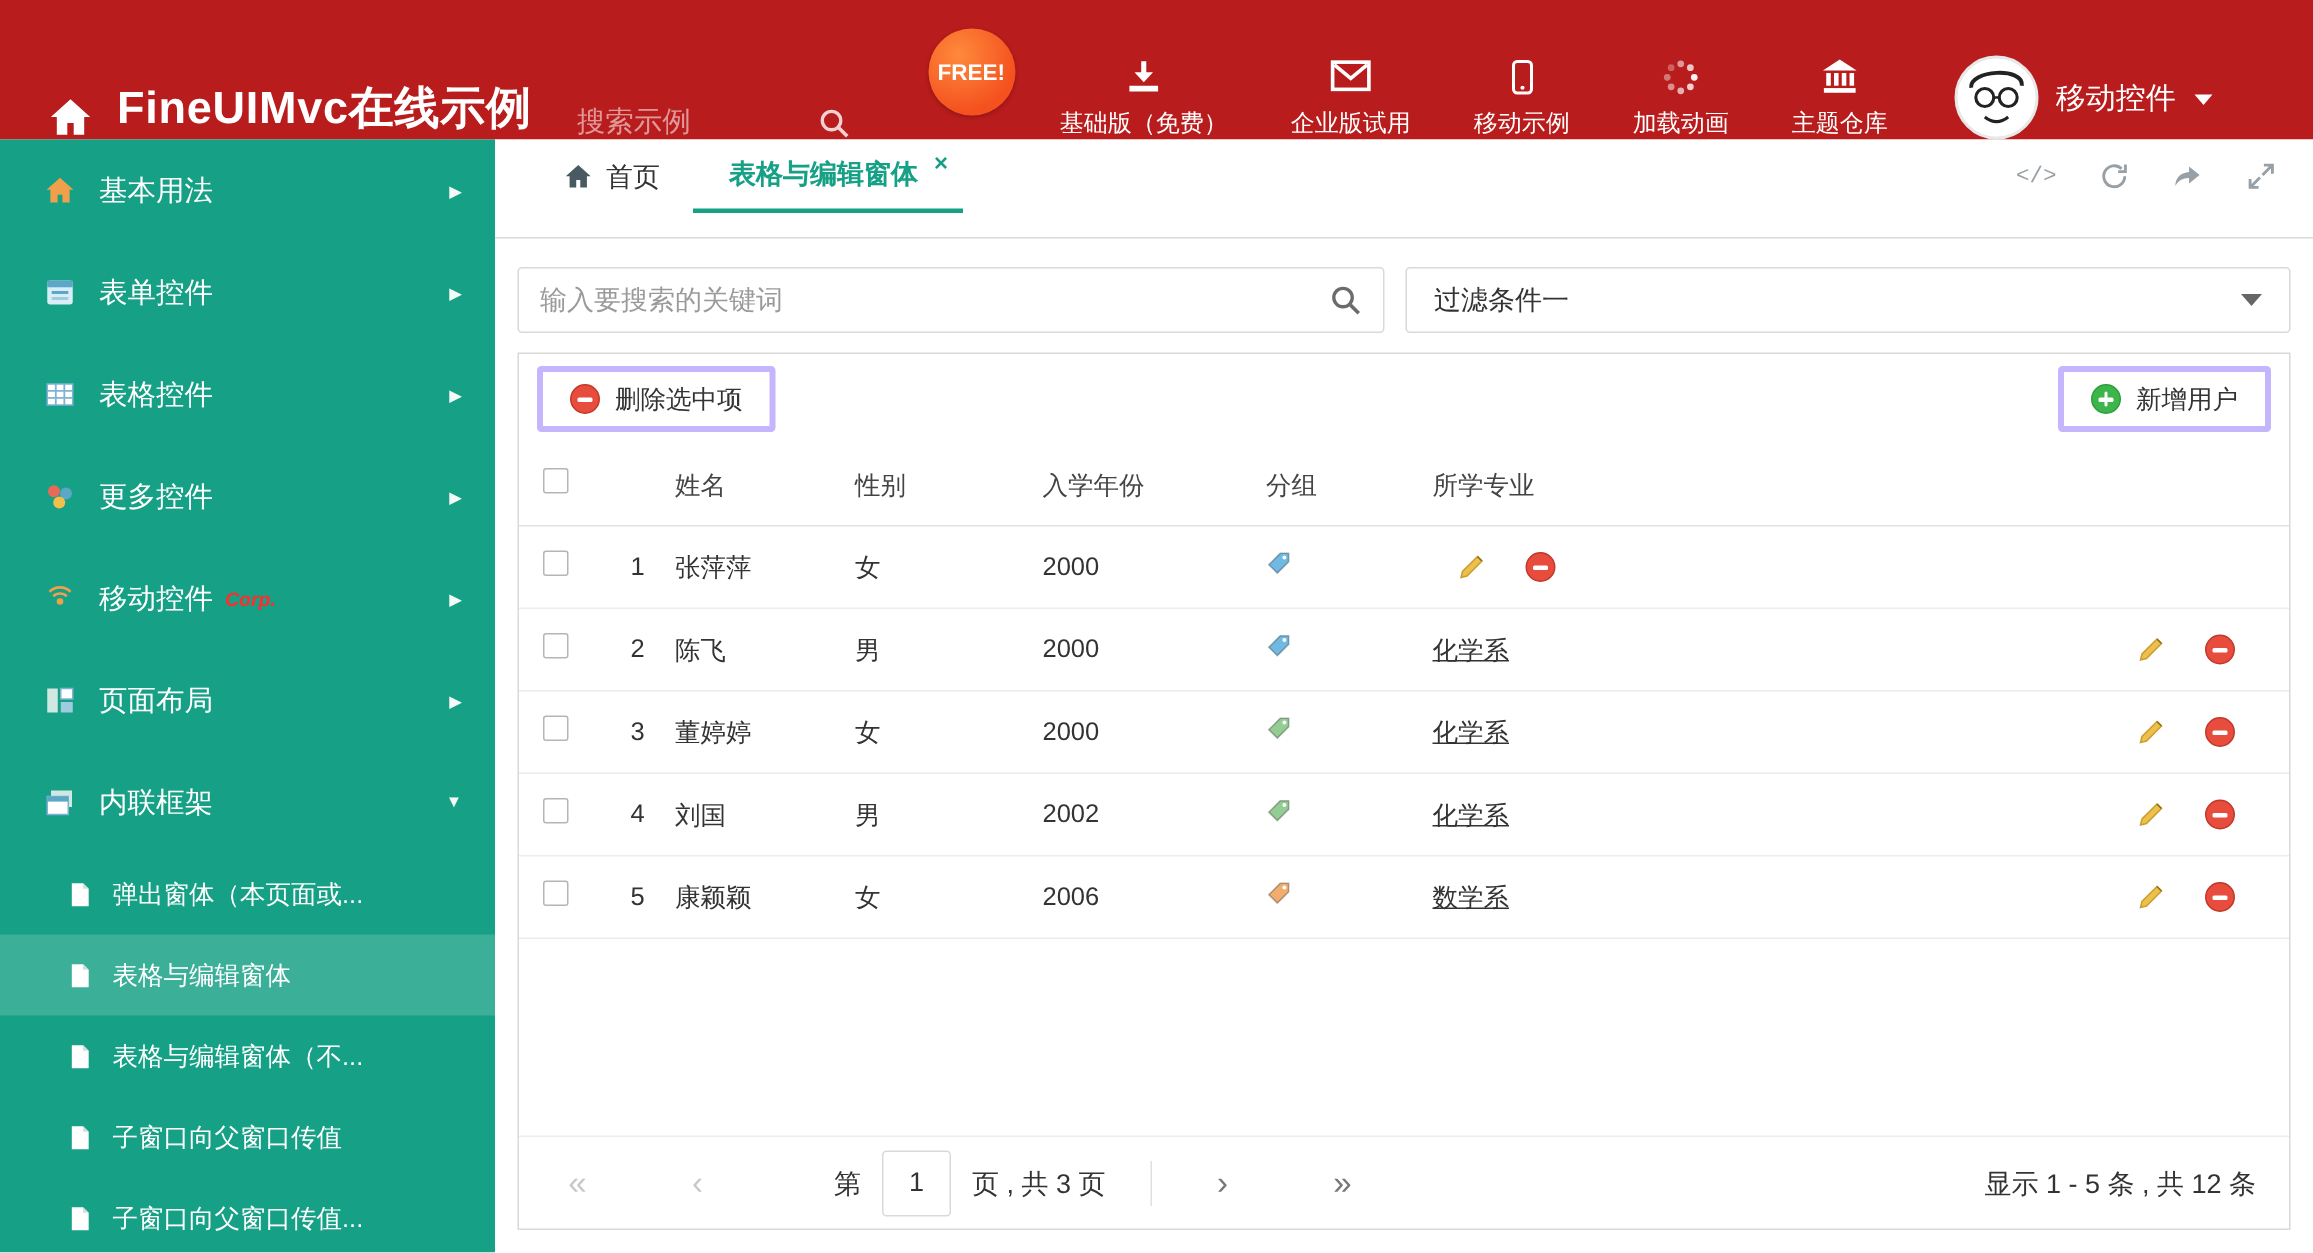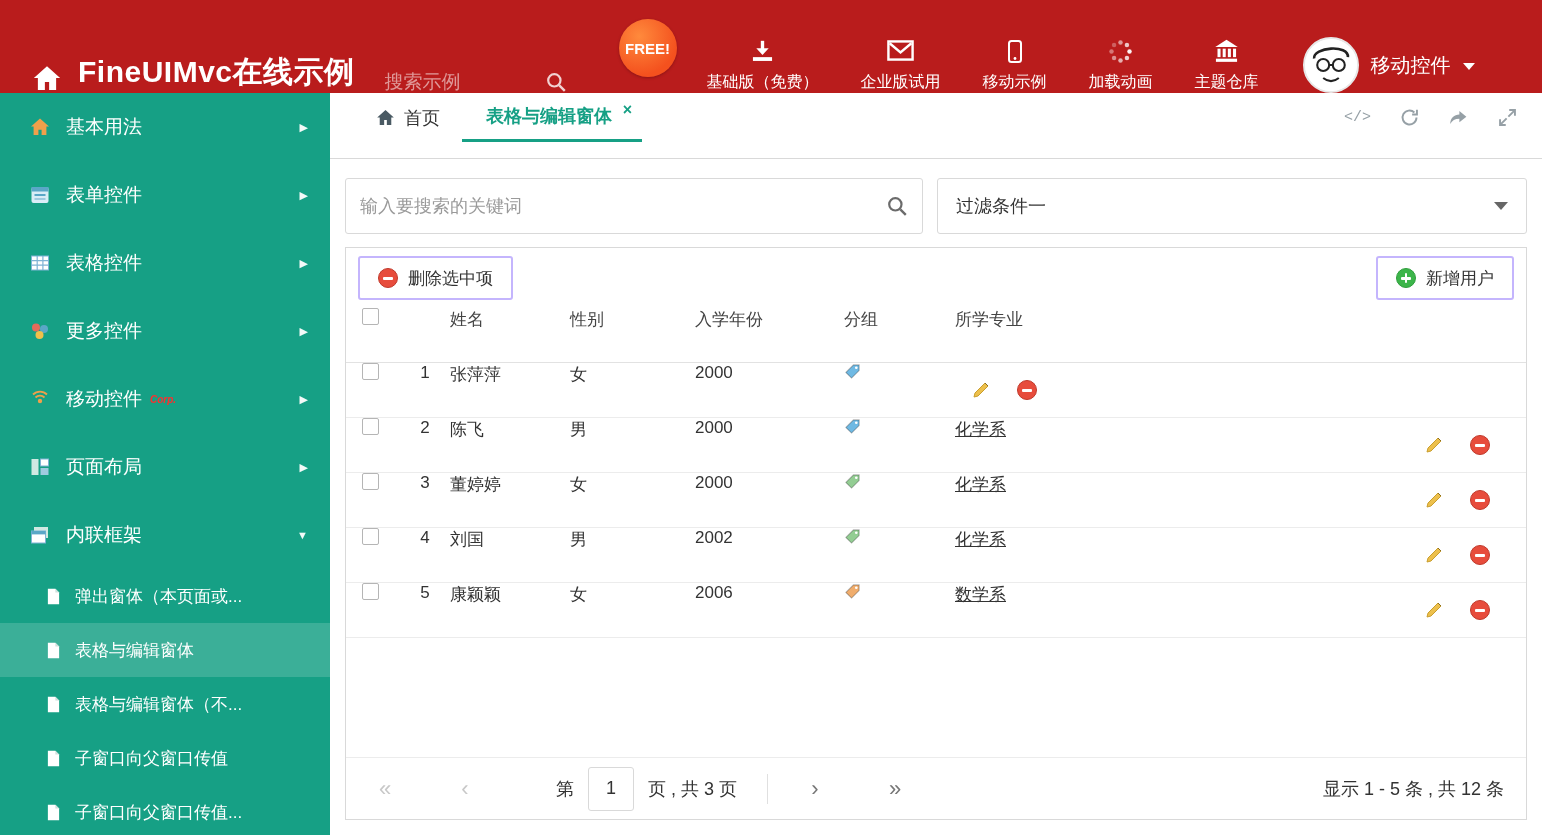--- a/index.html
+++ b/index.html
@@ -28,58 +28,58 @@
 .caret-down-white{width:0;height:0;border-left:6px solid transparent;border-right:6px solid transparent;border-top:7px solid #fff;margin-top:3px}
 
 
 .bodyrow{flex:1;display:flex;min-height:0}
 
 
 .sidebar{width:330px;background:#16A085;color:#fff;flex-shrink:0;overflow:hidden}
 .s-item{height:68px;display:flex;align-items:center;padding:0 22px 0 30px;gap:16px;cursor:pointer}
 .s-item .s-lbl{flex:1;font-size:19px;display:flex;align-items:center;gap:8px}
 .s-item .chev{font-size:11px;opacity:.95}
-.s-badge{color:#ff2d2d;font-size:10px;font-style:italic;font-weight:bold}
+.s-badge{color:#ff2d2d;font-size:13px;font-style:italic;font-weight:bold}
 .s-sub{height:54px;display:flex;align-items:center;padding:0 22px 0 46px;gap:14px;cursor:pointer;font-size:17px}
 .s-sub.active{background:rgba(255,255,255,.16)}
 
 
 .main{flex:1;display:flex;flex-direction:column;min-width:0;background:#fff}
 .tabbar{height:66px;border-bottom:1px solid #d9d9d9;display:flex;align-items:center;padding:0 10px 16px 24px;flex-shrink:0}
 .tab-home{display:flex;align-items:center;gap:9px;height:100%;padding:0 22px;font-size:18px;color:#333;cursor:pointer}
 .tab-active{position:relative;height:100%;display:flex;align-items:center;padding:0 30px 0 24px;font-size:18px;font-weight:bold;
   color:#16A085;border-bottom:3px solid #16A085;cursor:pointer}
 .tab-close{position:absolute;top:9px;right:10px;font-size:16px;line-height:1;color:#16A085;cursor:pointer}
 .tab-tools{margin-left:auto;display:flex;align-items:center;gap:28px;color:#96a0a6;padding-right:14px}
 .tab-tools .tt{cursor:pointer;display:flex;align-items:center}
 .code-txt{font-family:"Liberation Mono","DejaVu Sans Mono",monospace;font-size:15px}
 
 .content{flex:1;display:flex;flex-direction:column;padding:19px 15px 15px;min-height:0}
-.filter-row{display:flex;gap:14px;height:56px;margin-bottom:13px;flex-shrink:0}
+.filter-row{display:flex;gap:14px;height:44px;margin-bottom:13px;flex-shrink:0}
 .search-box{flex:0 0 578px;border:1px solid #d9d9d9;border-radius:3px;display:flex;align-items:center;padding:0 14px;gap:8px}
 .search-box input{flex:1;border:0;outline:0;font-size:18px;color:#333}
 .search-box input::placeholder{color:#9a9a9a}
 .search-box .mag{color:#6b6b6b}
 .filter-box{flex:1;border:1px solid #d9d9d9;border-radius:3px;display:flex;align-items:center;justify-content:space-between;
   padding:0 18px;font-size:18px;color:#333;cursor:pointer}
 .caret-down-grey{width:0;height:0;border-left:7px solid transparent;border-right:7px solid transparent;border-top:8px solid #666}
 
 .grid-panel{flex:1;border:1px solid #d9d9d9;display:flex;flex-direction:column;min-height:0}
 .toolbar{padding:8px 12px;display:flex;align-items:center;flex-shrink:0}
-.btn{height:44px;border:2px solid #c4b5fd;border-radius:3px;background:#fff;display:inline-flex;align-items:center;gap:10px;
+.btn{height:44px;border:4px solid #c4b5fd;border-radius:3px;background:#fff;display:inline-flex;align-items:center;gap:10px;
   padding:0 18px;font-size:17px;color:#333;cursor:pointer}
 .btn-add{margin-left:auto}
 .ico-circle{width:20px;height:20px;border-radius:50%;position:relative;flex-shrink:0;display:inline-block}
 .ico-minus{background:#e74c3c;border:1px solid #c0392b}
 .ico-minus::after{content:"";position:absolute;left:4px;top:8px;width:10px;height:2.6px;background:#fff;border-radius:1px}
 .ico-plus{background:#3cb54a;border:1px solid #2e9e3c}
 .ico-plus::before{content:"";position:absolute;left:4px;top:8px;width:10px;height:2.6px;background:#fff;border-radius:1px}
 .ico-plus::after{content:"";position:absolute;left:7.7px;top:4.3px;width:2.6px;height:10px;background:#fff;border-radius:1px}
 
-.trow{display:flex;height:55px;border-bottom:1px solid #ececec;font-size:17px;flex-shrink:0}
+.trow{display:flex;align-items:center;height:55px;border-bottom:1px solid #ececec;font-size:17px;flex-shrink:0}
 .thead{color:#444;border-bottom:1px solid #e2e2e2}
 .c1{width:54px;padding-left:16px}
 .c2{width:50px;text-align:center;color:#333}
 .c3{width:120px}
 .c4{width:125px}
 .c5{width:145px}
 .c6{width:115px;padding-left:4px}
 .c7{flex:1}
 .c8{width:118px;display:flex;align-items:center;justify-content:flex-end;gap:26px;padding-right:36px}
 .cb{appearance:none;-webkit-appearance:none;width:17px;height:17px;border:1px solid #b5b5b5;border-radius:2px;background:#fff;cursor:pointer}

